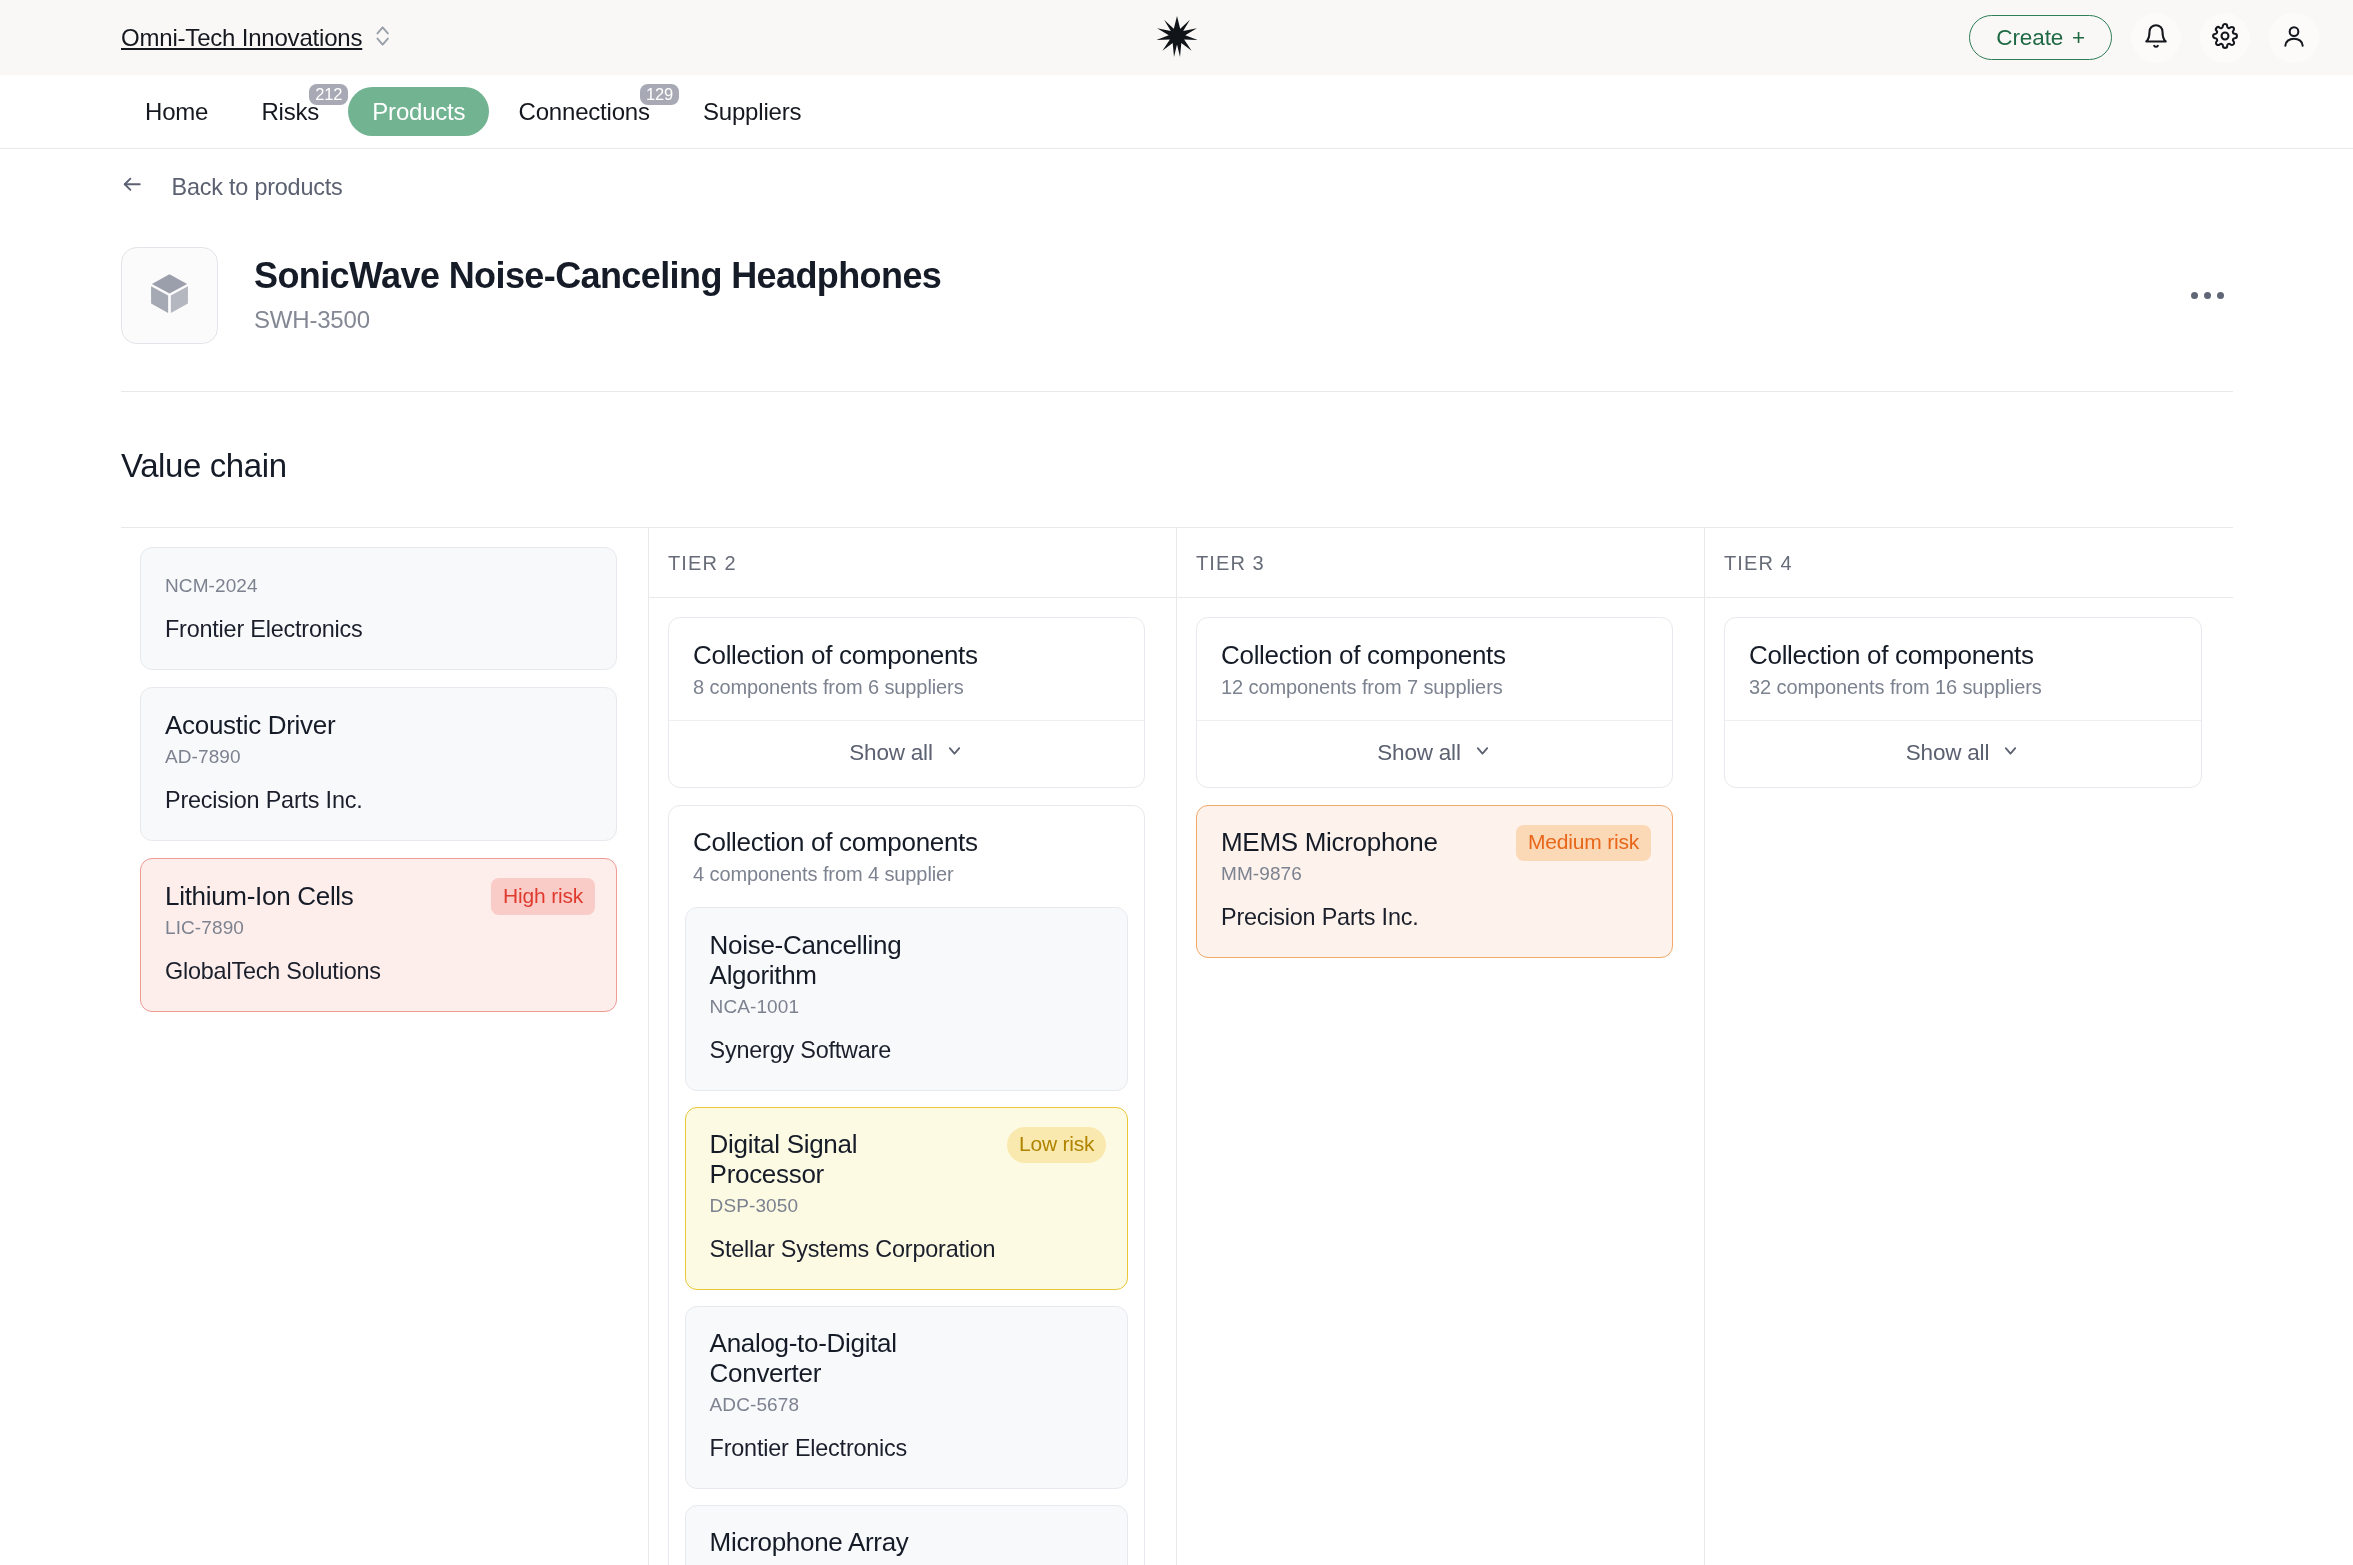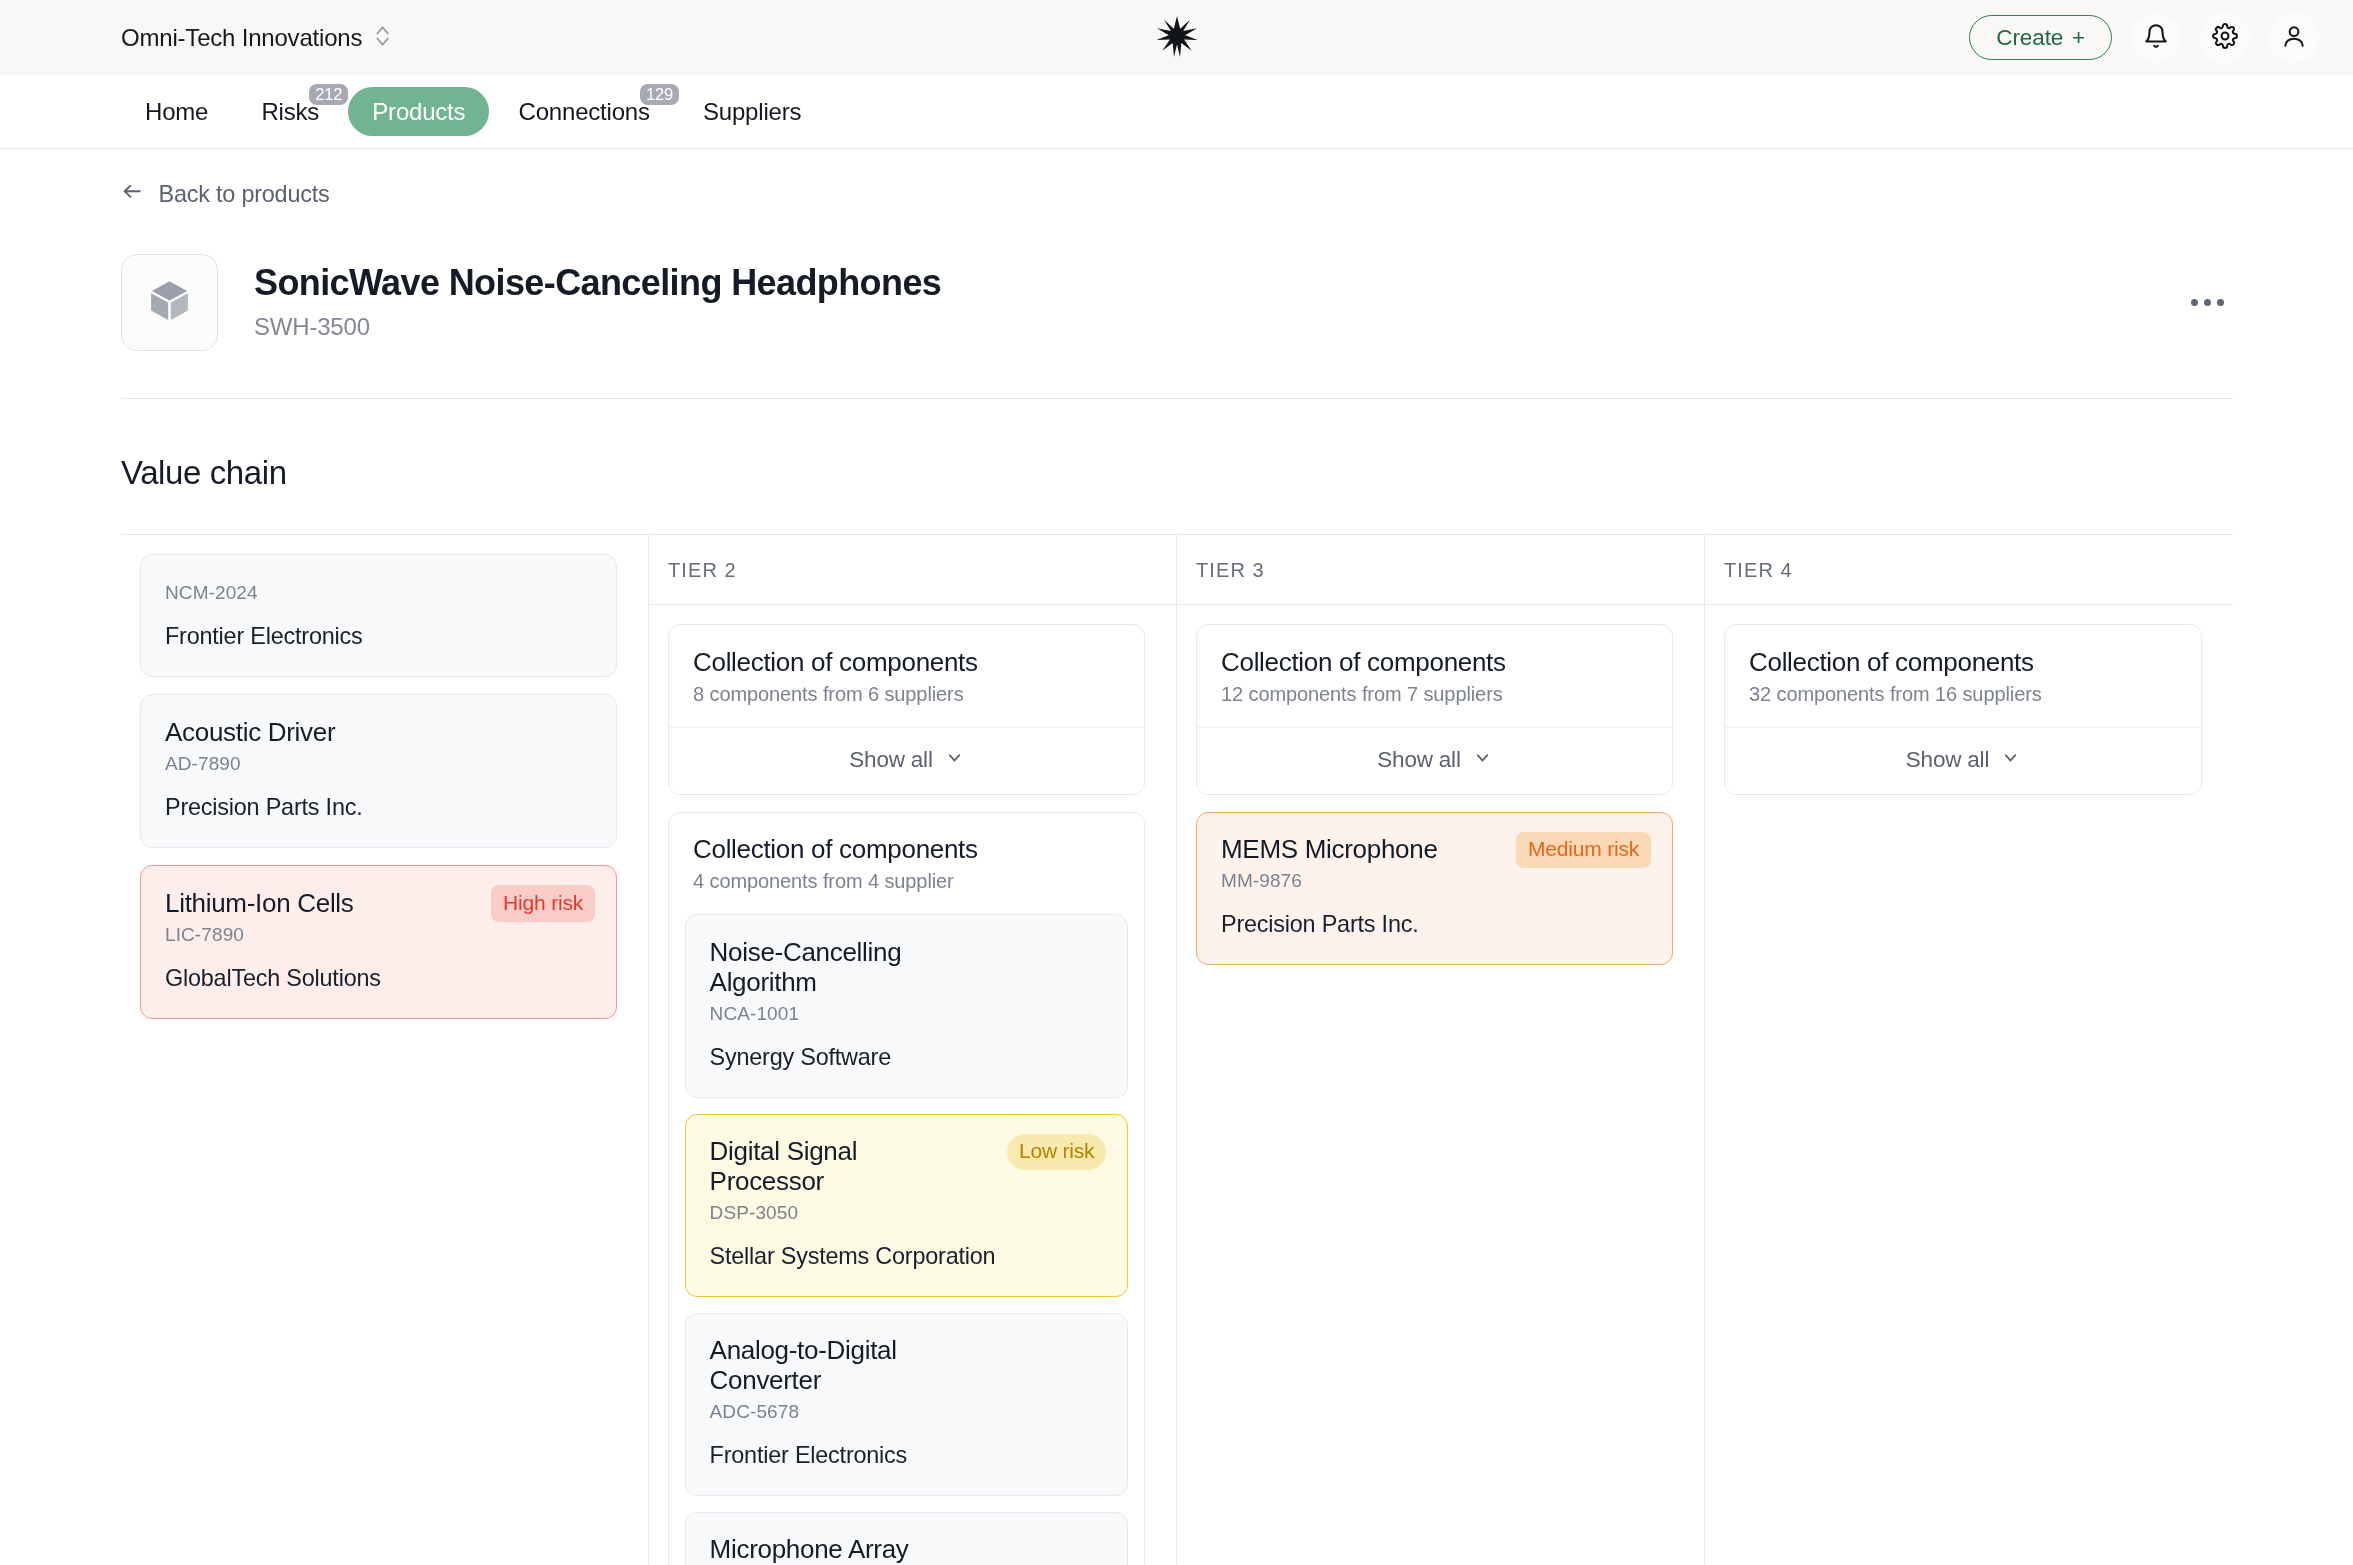--- a/index.html
+++ b/index.html
@@ -23,20 +23,21 @@
   .org-switcher {
     display: flex;
     align-items: center;
     gap: 12px;
     cursor: pointer;
   }
   .org-name {
     font-size: 24px;
     color: #15181f;
     letter-spacing: -0.2px;
+    text-decoration: underline;
   }
   .updown-icon { display: block; }
 
   .brand-logo {
     position: absolute;
     left: 50%;
     top: 50%;
     transform: translate(-50%, -50%);
   }
 
@@ -108,22 +109,22 @@
     line-height: 1.15;
   }
 
   
   .page {
     padding: 0 121px;
   }
   .back-link {
     display: flex;
     align-items: center;
-    gap: 15px;
-    margin-top: 31px;
+    gap: 28px;
+    margin-top: 24px;
     color: #5b6171;
     font-size: 23.4px;
     cursor: pointer;
     width: fit-content;
     letter-spacing: -0.2px;
   }
 
   .product-head {
     display: flex;
     align-items: center;

